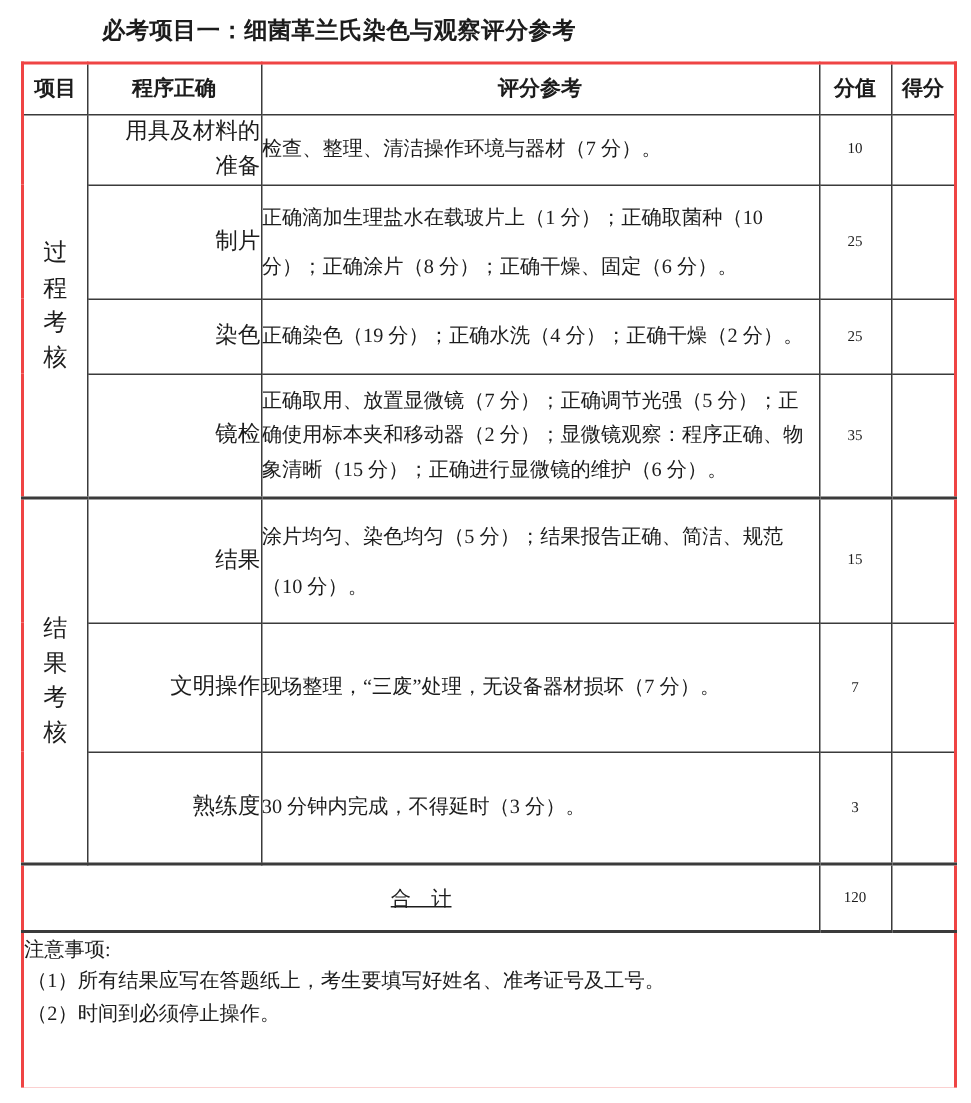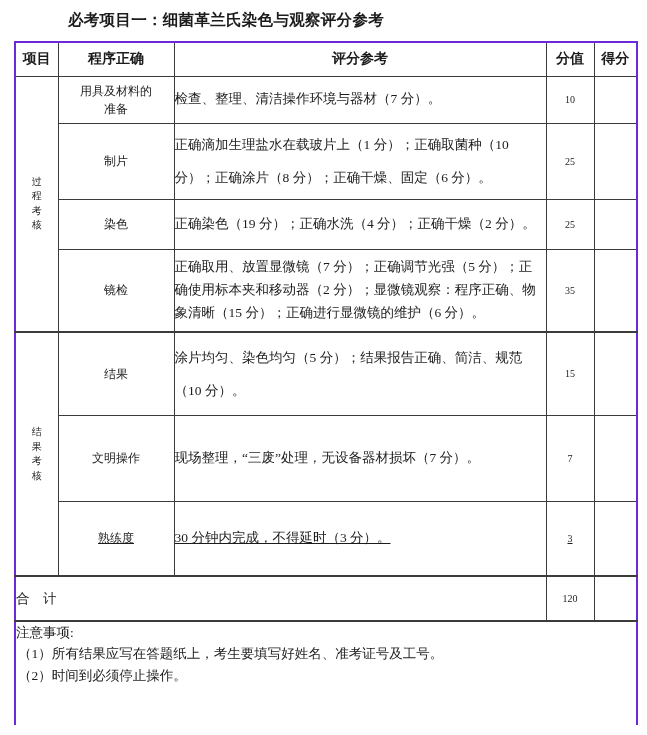--- a/index.html
+++ b/index.html
@@ -19,77 +19,78 @@
     font-size: 15.5px;
     letter-spacing: 0.3px;
     white-space: nowrap;
   }
 
   table.rubric {
     position: absolute; left: 14px; top: 41px;
     width: 622px;
     border-collapse: collapse;
     table-layout: fixed;
-    border: 2px solid #6d28d9;
+    border: 2px solid #ef4444;
   }
   .rubric th, .rubric td {
     border: 1px solid #3b3b3b;
     padding: 0;
     overflow: hidden;
   }
   .rubric th {
     font-family: "Liberation Sans", "DejaVu Sans", sans-serif;
     font-weight: bold;
     font-size: 14px;
     text-align: center;
     vertical-align: middle;
   }
   tr.header-row   { height: 34px; }
   tr.r1 { height: 47px; }
   tr.r2 { height: 76px; }
   tr.r3 { height: 50px; }
   tr.r4 { height: 83px; }
   tr.r5 { height: 83px; }
   tr.r6 { height: 86px; }
-  tr.r7 { height: 75px; text-decoration: underline; }
+  tr.r7 { height: 75px; }
   tr.total-row { height: 45px; }
   tr.notes-row { height: 105px; margin-top: 44px; }
 
   
   tr.r5 td { border-top-width: 2px; }
   tr.total-row td { border-top-width: 2px; border-bottom-width: 2px; }
 
   .group-cell { vertical-align: middle; text-align: center; }
   .vtext {
     width: 1em; margin: 0 auto;
-    font-size: 10px;
+    font-size: 16px;
     line-height: 1.45;
     word-break: break-all;
     text-align: center;
   }
   .content-cell {
-    text-align: center; vertical-align: middle;
-    font-size: 12px;
+    text-align: right; vertical-align: middle;
+    font-size: 15px;
     white-space: pre-line;
     line-height: 1.5;
   }
   .criteria-cell {
     text-align: left; vertical-align: middle;
     font-size: 13.5px;
     line-height: 1.68;
     padding: 4px 9px;
   }
   tr.loose .criteria-cell { line-height: 2.45; }
   .score-cell, .earned-cell {
     text-align: center; vertical-align: middle;
     font-size: 10px;
   }
   .total-label {
-    vertical-align: middle;
+    text-align: center; vertical-align: middle;
     font-size: 13.5px;
+    text-decoration: underline;
   }
   .notes-cell {
     vertical-align: top;
     font-size: 13.5px;
     line-height: 1.58;
     padding: 9px 10px 0 7px;
   }
   .notes-item { margin-left: 2px; }
 </style>
 </head>

